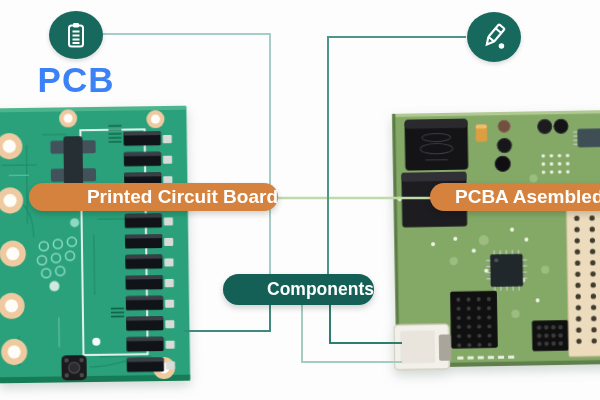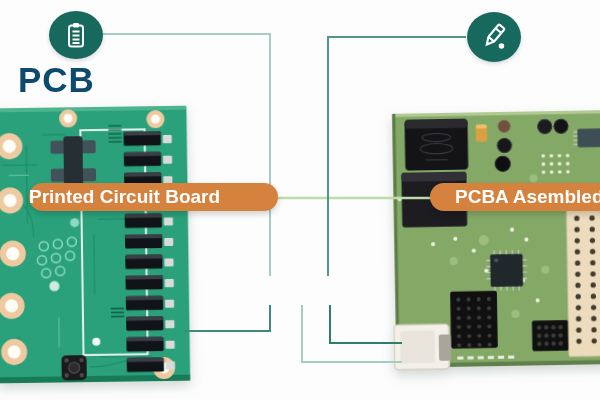--- a/index.html
+++ b/index.html
@@ -15,25 +15,25 @@
 
   .lines{position:absolute;left:0;top:0;width:600px;height:400px;pointer-events:none}
 
   .badge{position:absolute;border-radius:50%;background:#17695d;display:flex;
          align-items:center;justify-content:center;box-shadow:0 2px 4px rgba(0,0,0,.15)}
   .badge-pcb{left:49px;top:11px;width:54px;height:48px}
   .badge-pcba{left:467px;top:12px;width:54px;height:50px}
   .badge svg{display:block}
 
   .heading{position:absolute;font-weight:700;font-size:35px;letter-spacing:1px;
-           color:#0c4a6e;}
+           color:#3b82f6;text-align:center}
   .heading-pcb{left:18px;top:60px;width:116px}
   .heading-pcba{left:426px;top:62px;width:140px}
 
-  .pill{position:absolute;color:#ffffff;font-weight:700;text-align:left;
+  .pill{position:absolute;color:#ffffff;font-weight:700;text-align:right;
         white-space:nowrap;box-shadow:0 3px 6px rgba(0,0,0,.18)}
   .pill-orange{background:#d5823e;height:28px;line-height:28px;border-radius:15px;font-size:19px}
   .pill-pcb{left:29px;top:183px;width:249px}
   .pill-pcba{left:430px;top:183px;width:195px;text-align:left;padding-left:25px}
   .pill-teal{background:#146057}
   .pill-components{left:223px;top:274px;width:151px;height:31px;line-height:31px;
                    border-radius:16px;font-size:17.5px}
 </style>
 </head>
 <body>
@@ -308,14 +308,15 @@
         <path d="M12.5 19 L16 25.5 L19.5 19"></path>
       </g>
       <circle cx="23" cy="24.5" r="2.6" fill="#ffffff"></circle>
     </svg>
   </div>
 
   <div class="heading heading-pcb">PCB</div>
 
   <div class="pill pill-orange pill-pcb">Printed Circuit Board</div>
   <div class="pill pill-orange pill-pcba">PCBA Asembled</div>
+  <div class="pill pill-teal pill-components">Components</div>
 
 </div>
 
 </body></html>

